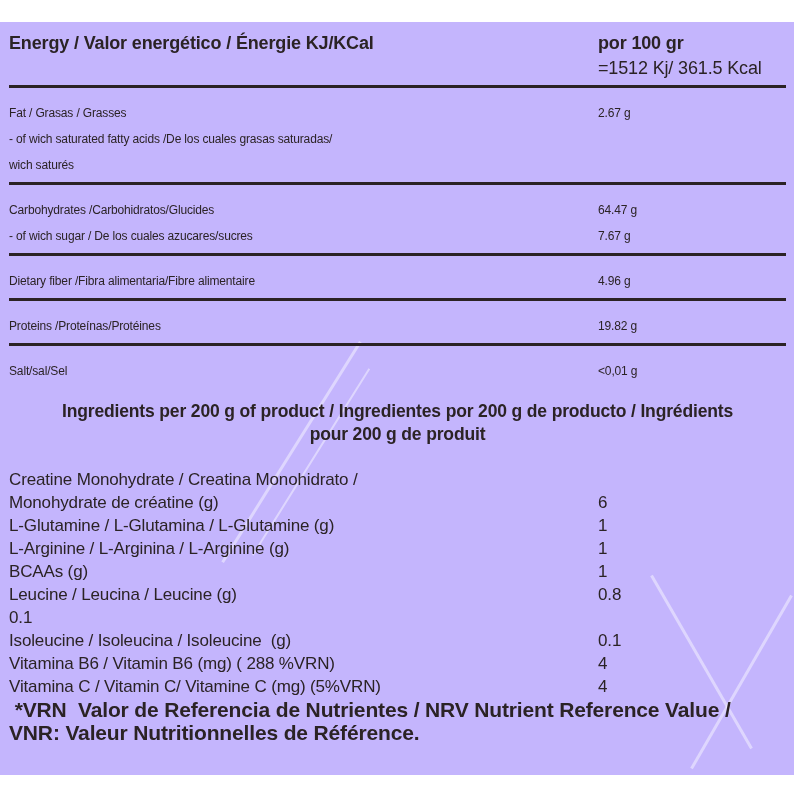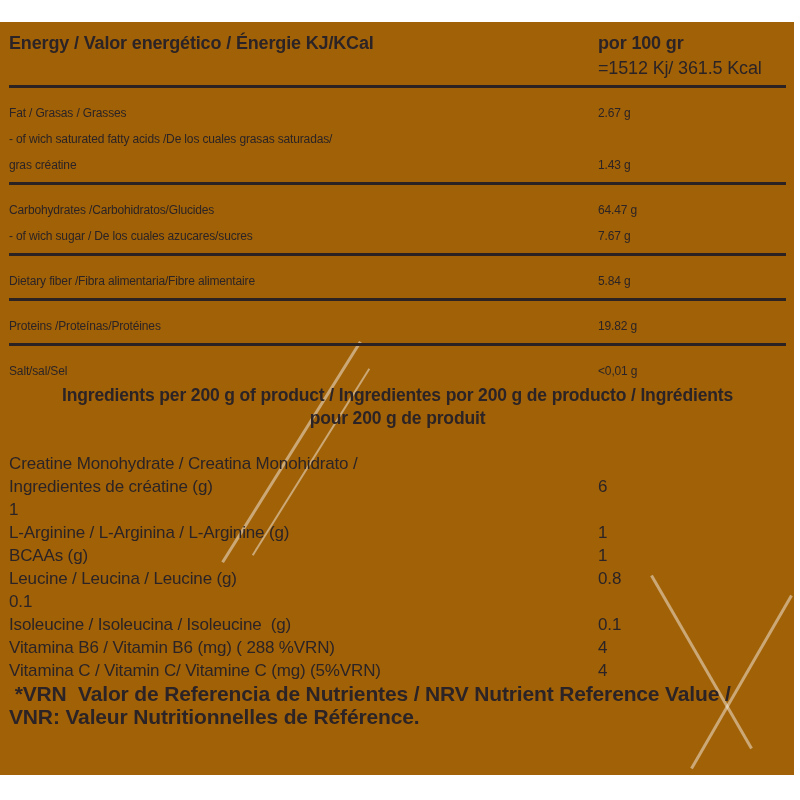--- a/index.html
+++ b/index.html
@@ -9,21 +9,21 @@
     font-family: "Liberation Sans", sans-serif;
     color: #2b2325;
     letter-spacing: -0.15px;
     overflow: hidden;
     position: relative;
   }
   .panel {
     position: absolute;
     top: 22px; left: 0;
     width: 794px; height: 753px;
-    background: #a16207;
+    background: #c4b5fd;
     box-sizing: border-box;
     padding: 9px 8px 16px 9px;
     overflow: hidden;
   }
   
   .streak {
     position: absolute;
     background: rgba(255,255,255,0.45);
     transform: rotate(32deg);
     pointer-events: none;
@@ -39,21 +39,21 @@
   .energy .name { flex: 1; line-height: 25px; }
   .energy .right { width: 188px; flex: none; line-height: 25px; }
   .energy .right .kcal { font-weight: normal; }
 
   .divider { height: 3px; background: #2b2224; margin: 4px 0 12px 0; }
 
   .sec-row { display: flex; font-size: 12px; line-height: 26px; }
   .sec-row .t { flex: 1; white-space: pre-wrap; }
   .sec-row .v { width: 188px; flex: none; }
 
-  .ing-title { text-align: center; font-weight: bold; font-size: 17.5px; line-height: 23px; }
+  .ing-title { margin-top: 16px; text-align: center; font-weight: bold; font-size: 17.5px; line-height: 23px; }
   .ing-subtitle { font-weight: bold; font-size: 17.5px; line-height: 23px; }
 
   .ing-rows { margin-top: 22px; font-size: 17px; line-height: 23px; }
   .ing-row { display: flex; }
   .ing-row .t { flex: 1; white-space: pre-wrap; }
   .ing-row .v { width: 188px; flex: none; }
 
   .footnote { font-weight: bold; font-size: 21px; line-height: 23px; white-space: pre-wrap; }
 </style>
 </head>
@@ -79,40 +79,39 @@
 
     <div class="sec-row">
       <span class="t">Fat / Grasas / Grasses</span>
       <span class="v">2.67 g</span>
     </div>
     <div class="sec-row">
       <span class="t">- of wich saturated fatty acids /De los cuales grasas saturadas/</span>
       <span class="v"></span>
     </div>
     <div class="sec-row">
-      <span class="t">gras créatine</span>
-      <span class="v">1.43 g</span>
+      <span class="t">wich saturés</span>
     </div>
 
     <div class="divider"></div>
 
     <div class="sec-row">
       <span class="t">Carbohydrates /Carbohidratos/Glucides</span>
       <span class="v">64.47 g</span>
     </div>
     <div class="sec-row">
       <span class="t">- of wich sugar / De los cuales azucares/sucres</span>
       <span class="v">7.67 g</span>
     </div>
 
     <div class="divider"></div>
 
     <div class="sec-row">
       <span class="t">Dietary fiber /Fibra alimentaria/Fibre alimentaire</span>
-      <span class="v">5.84 g</span>
+      <span class="v">4.96 g</span>
     </div>
 
     <div class="divider"></div>
 
     <div class="sec-row">
       <span class="t">Proteins /Proteínas/Protéines</span>
       <span class="v">19.82 g</span>
     </div>
 
     <div class="divider"></div>
@@ -126,24 +125,25 @@
       <div>Ingredients per 200 g of product / Ingredientes por 200 g de producto / Ingrédients</div>
       <div>pour 200 g de produit</div>
     </div>
 
     <div class="ing-rows">
       <div class="ing-row">
         <span class="t">Creatine Monohydrate / Creatina Monohidrato /</span>
         <span class="v"></span>
       </div>
       <div class="ing-row">
-        <span class="t">Ingredientes de créatine (g)</span>
+        <span class="t">Monohydrate de créatine (g)</span>
         <span class="v">6</span>
       </div>
       <div class="ing-row">
+        <span class="t">L-Glutamine / L-Glutamina / L-Glutamine (g)</span>
         <span class="v">1</span>
       </div>
       <div class="ing-row">
         <span class="t">L-Arginine / L-Arginina / L-Arginine (g)</span>
         <span class="v">1</span>
       </div>
       <div class="ing-row">
         <span class="t">BCAAs (g)</span>
         <span class="v">1</span>
       </div>

